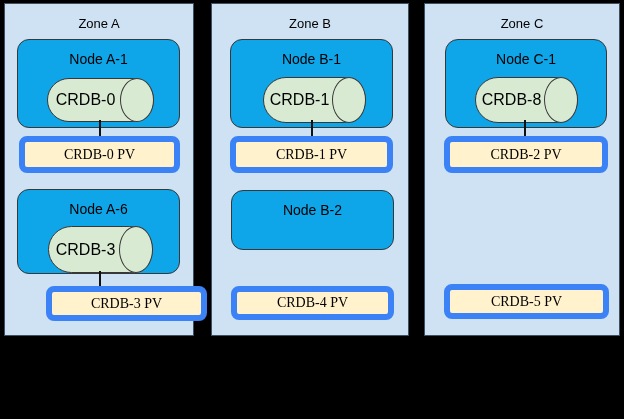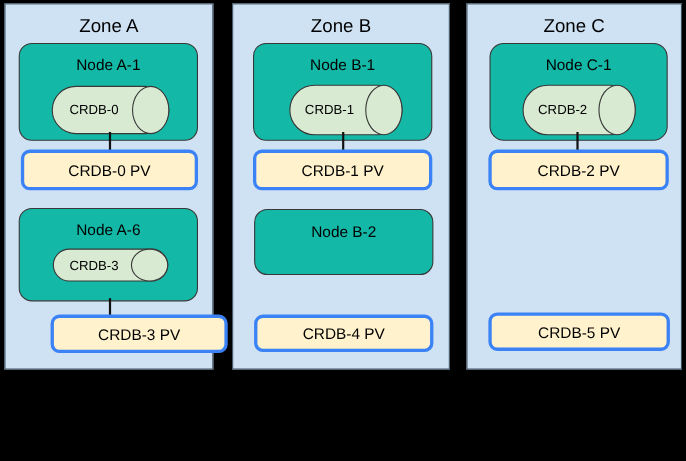--- a/index.html
+++ b/index.html
@@ -20,26 +20,26 @@
     background: #cfe2f3;
     border: 1px solid #3e5162;
     box-sizing: border-box;
   }
   .zone-title {
     position: absolute;
     top: 12px;
     left: 0;
     right: 0;
     text-align: center;
-    font-size: 17px;
+    font-size: 13px;
     line-height: 15px;
   }
   .node {
     position: absolute;
-    background: #14b8a6;
+    background: #0ea5e9;
     border: 1px solid #383838;
     border-radius: 12px;
     box-sizing: border-box;
   }
   .node-title {
     position: absolute;
     top: 11px;
     left: 0;
     right: 0;
     text-align: center;
@@ -66,37 +66,38 @@
   }
   .cyl-label {
     position: absolute;
     top: 0;
     bottom: 0;
     left: 0;
     right: 30px;
     display: flex;
     align-items: center;
     justify-content: center;
-    font-size: 12px;
+    font-size: 16px;
   }
   .connector {
     position: absolute;
     width: 2px;
     background: #111111;
   }
   .pv {
     position: absolute;
     background: #fff2cc;
-    border: 3px solid #3b82f6;
+    border: 6px solid #3b82f6;
     border-radius: 8px;
     box-sizing: border-box;
     display: flex;
     align-items: center;
     justify-content: center;
     font-size: 14px;
+    font-family: Liberation Serif, serif;
   }
 </style>
 </head>
 <body>
 
 <div class="zone" style="left:4px; top:3px; width:190px; height:333px;">
   <div class="zone-title">Zone A</div>
 
   <div class="node" style="left:12px; top:35px; width:163px; height:89px;">
     <div class="node-title">Node A-1</div>
@@ -107,21 +108,21 @@
   </div>
 
   <div class="connector" style="left:94px; top:116px; height:17px;"></div>
 
   <div class="pv" style="left:14px; top:132px; width:161px; height:37px;">
     <span>CRDB-0 PV</span>
   </div>
 
   <div class="node" style="left:12px; top:185px; width:163px; height:85px;">
     <div class="node-title">Node A-6</div>
-    <div class="cyl" style="left:30px; top:36px; width:105px; height:30px;">
+    <div class="cyl" style="left:30px; top:36px; width:105px; height:47px;">
       <div class="cyl-cap"></div>
       <div class="cyl-label">CRDB-3</div>
     </div>
   </div>
 
   <div class="connector" style="left:94px; top:267px; height:16px;"></div>
 
   <div class="pv" style="left:14px; top:282px; width:161px; height:35px;margin-left:27px;">
     <span>CRDB-3 PV</span>
   </div>
@@ -153,21 +154,21 @@
   </div>
 </div>
 
 <div class="zone" style="left:424px; top:3px; width:196px; height:333px;">
   <div class="zone-title">Zone C</div>
 
   <div class="node" style="left:20px; top:35px; width:162px; height:89px;border-radius:13px;">
     <div class="node-title">Node C-1</div>
     <div class="cyl" style="left:29px; top:37px; width:103px; height:46px;">
       <div class="cyl-cap"></div>
-      <div class="cyl-label">CRDB-2</div>
+      <div class="cyl-label">CRDB-8</div>
     </div>
   </div>
 
   <div class="connector" style="left:99px; top:116px; height:17px;"></div>
 
   <div class="pv" style="left:19px; top:132px; width:164px; height:37px;">
     <span>CRDB-2 PV</span>
   </div>
 
   <div class="pv" style="left:19px; top:280px; width:165px; height:35px;">

